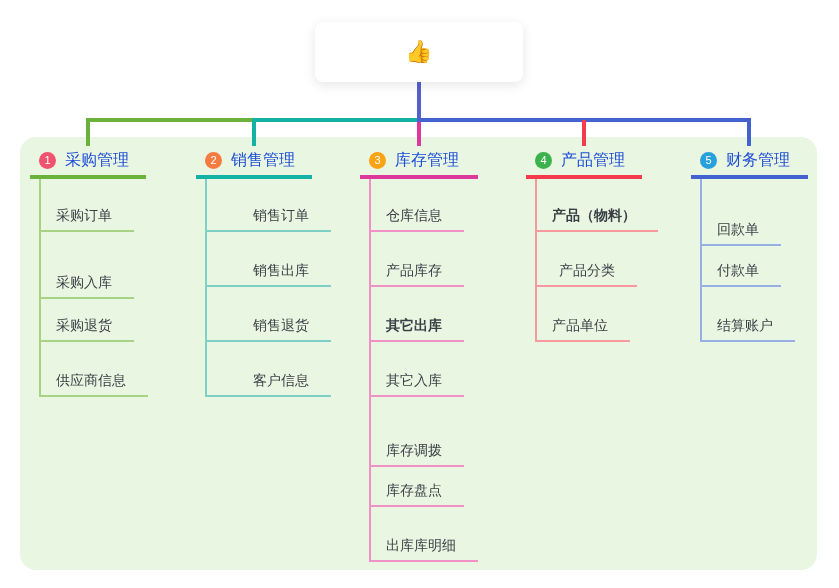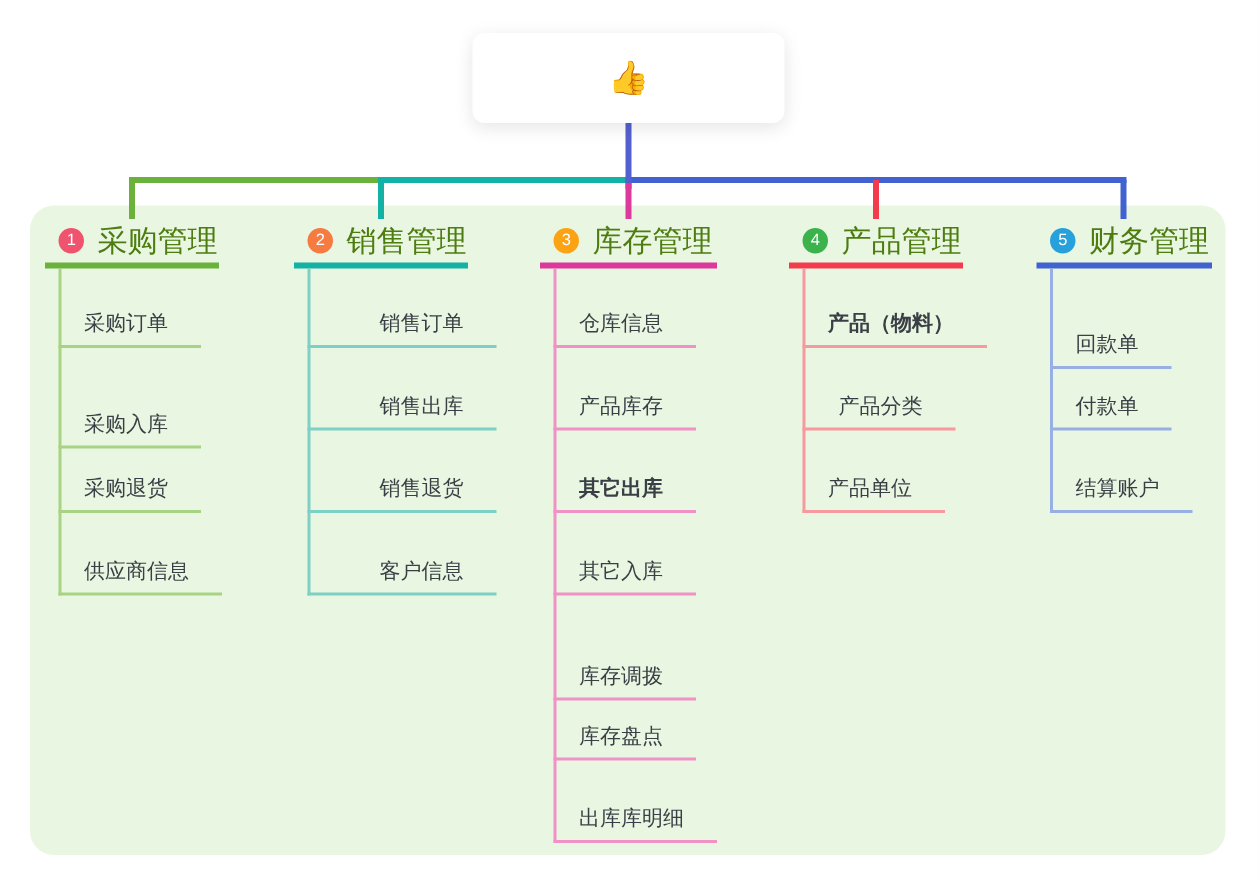--- a/index.html
+++ b/index.html
@@ -29,21 +29,21 @@
   .d-magenta{left:417px;top:122px;width:4px;height:24px;background:#dd399c;}
   .d-red    {left:582px;top:120px;width:4px;height:26px;background:#f43b4e;}
   .d-blue   {left:747px;top:120px;width:4px;height:26px;background:#4362d2;}
 
   
   .branch{position:absolute;top:146px;}
   .branch-title-row{position:absolute;left:0;top:0;height:29px;display:flex;
                     align-items:center;gap:9px;padding-left:9px;white-space:nowrap;}
   .badge{width:17px;height:17px;border-radius:50%;color:#ffffff;font-size:11px;
          line-height:17px;text-align:center;flex:0 0 17px;}
-  .branch-title{font-size:20px;font-weight:500;color:#4d7c0f;}
+  .branch-title{font-size:16px;font-weight:500;color:#1d4ed8;}
   .branch-underline{position:absolute;left:0;top:29px;height:4px;width:100%;}
   .child-vline{position:absolute;left:9px;top:33px;width:2px;}
   .child{position:absolute;left:9px;height:30px;line-height:30px;
          padding:0 22px 0 17px;font-size:14px;color:#3a3f46;white-space:nowrap;
          border-bottom:2px solid;}
 
   
   .b1 .badge{background:#f0536e;} .b1 .branch-underline{background:#6ab23c;}
   .b1 .child-vline{background:#a8d385;} .b1 .child{border-color:#a8d385;}
   .b2 .badge{background:#f57b41;} .b2 .branch-underline{background:#13b2a4;}

